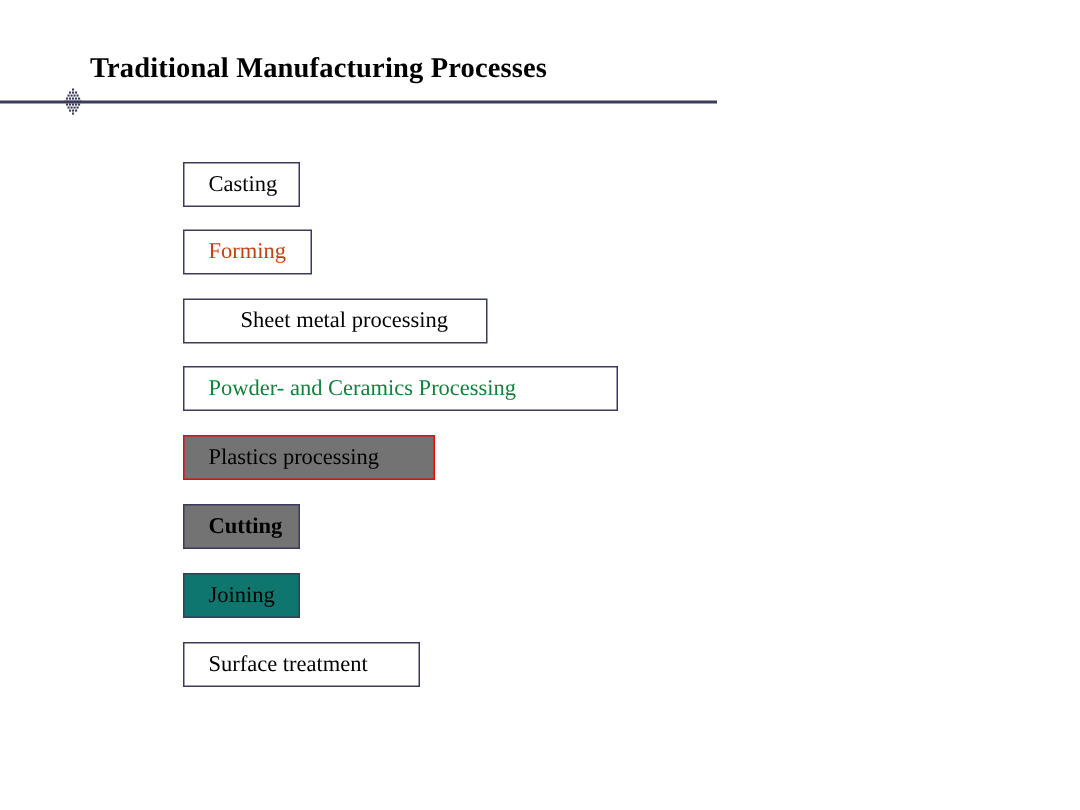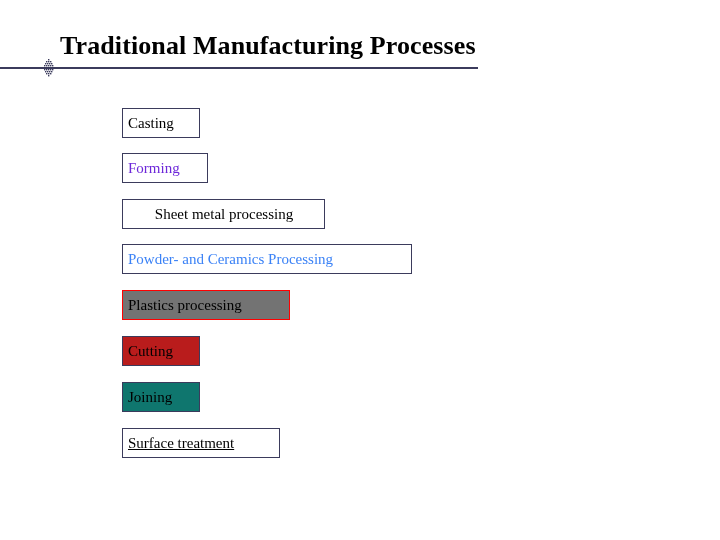--- a/index.html
+++ b/index.html
@@ -21,21 +21,21 @@
     width: 720px;
     height: 540px;
     background: #ffffff;
   }
 
   
   .title {
     position: absolute;
     left: 60px;
     top: 33px;
-    font-size: 26px;
+    font-size: 19px;
     font-weight: bold;
     color: #000000;
     white-space: nowrap;
     letter-spacing: 0.1px;
     line-height: 26px;
   }
 
   
   .title-rule {
     position: absolute;
@@ -59,21 +59,21 @@
   .box {
     position: absolute;
     left: 122px;
     height: 30px;
     box-sizing: border-box;
     border: 1px solid #3b3b5c;
     background: #ffffff;
     color: #000000;
     font-size: 15px;
     line-height: 28px;
-    padding-left: 5px;
+    padding-left: 16px;
     padding-right: 4px;
     white-space: nowrap;
     overflow: hidden;
   }
   .box.filled {
     background: #ff0000;
     border-color: #ff0000;
   }
 </style>
 </head>
@@ -119,22 +119,22 @@
         <rect x="8" y="15" width="1.4" height="1.4"></rect>
           <rect x="10" y="15" width="1.4" height="1.4"></rect>
           <rect x="12" y="15" width="1.4" height="1.4"></rect>
         <rect x="10" y="17" width="1.4" height="1.4"></rect>
       </g>
     </svg>
   </div>
 
   <div id="process-list">
       <div class="box" style="top: 108px; width: 78px; background: rgb(255, 255, 255); color: rgb(0, 0, 0);">Casting</div>
-      <div class="box" style="top: 153px; width: 86px; background: rgb(255, 255, 255); color: #6d28d9;">Forming</div>
+      <div class="box" style="top: 153px; width: 86px; background: rgb(255, 255, 255); color: #c2410c;">Forming</div>
       <div class="box" style="top: 199px; width: 203px; background: rgb(255, 255, 255); color: rgb(0, 0, 0); text-align: center;">Sheet metal processing</div>
-      <div class="box" style="top: 244px; width: 290px; background: rgb(255, 255, 255); color: #3b82f6;">Powder- and Ceramics Processing</div>
+      <div class="box" style="top: 244px; width: 290px; background: rgb(255, 255, 255); color: #15803d;">Powder- and Ceramics Processing</div>
       <div class="box filled" style="top: 290px; width: 168px; background: #737373; color: rgb(0, 0, 0); border-color: rgb(255, 0, 0);">Plastics processing</div>
-      <div class="box" style="top: 336px; width: 78px; background: #b91c1c; color: rgb(0, 0, 0);">Cutting</div>
+      <div class="box" style="top: 336px; width: 78px; background: #737373; color: rgb(0, 0, 0); font-weight: bold;">Cutting</div>
       <div class="box" style="top: 382px; width: 78px; background: #0f766e; color: rgb(0, 0, 0);">Joining</div>
-      <div class="box" style="top: 428px; width: 158px; background: rgb(255, 255, 255); color: rgb(0, 0, 0); text-decoration: underline;">Surface treatment</div>
+      <div class="box" style="top: 428px; width: 158px; background: rgb(255, 255, 255); color: rgb(0, 0, 0);">Surface treatment</div>
     </div>
 
 </div>
 
 </body></html>

